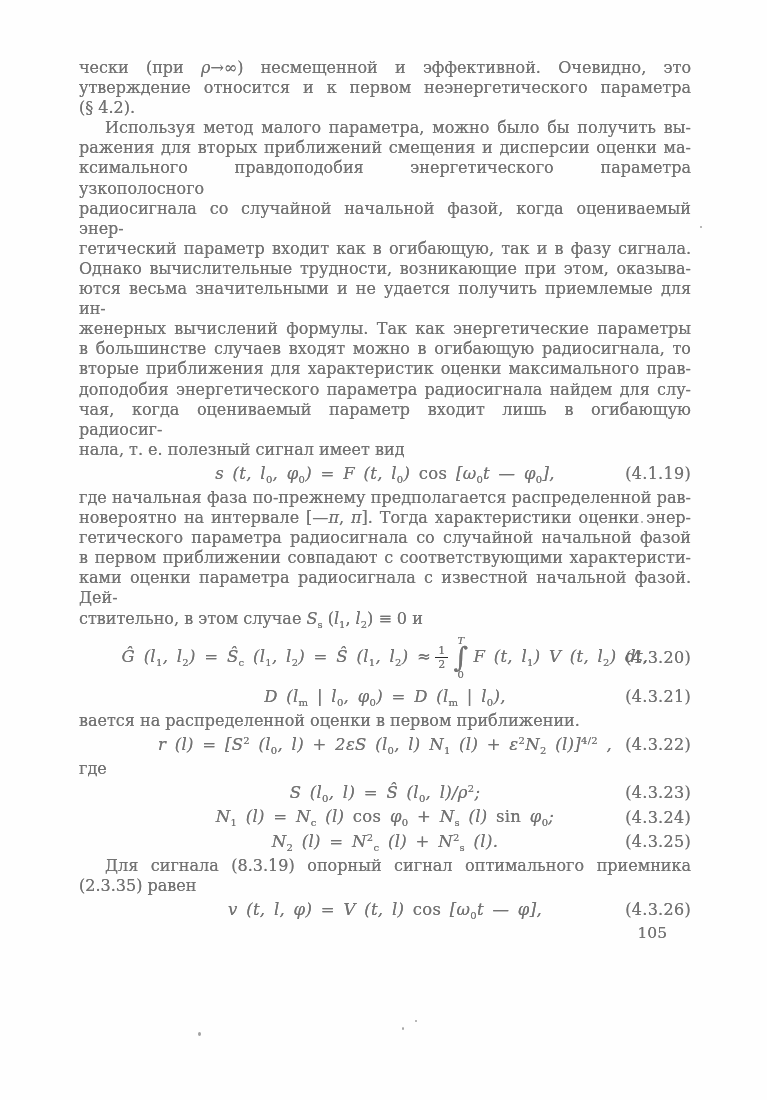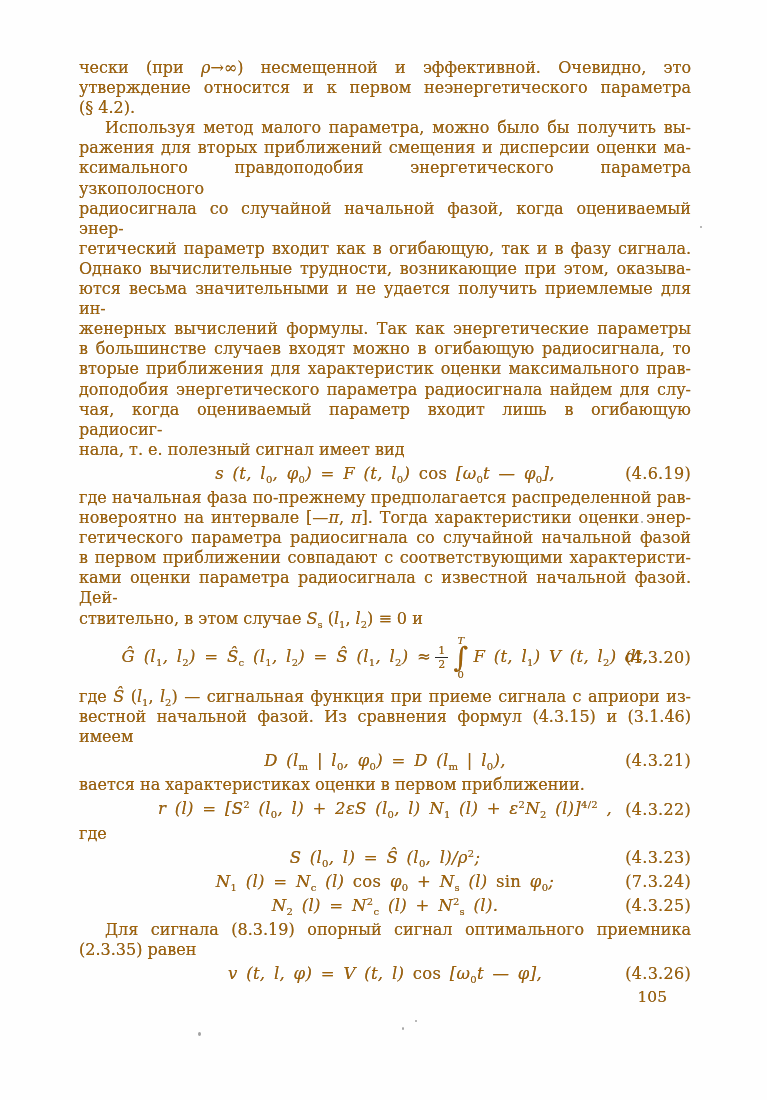--- a/index.html
+++ b/index.html
@@ -3,21 +3,21 @@
 <meta charset="utf-8">
 <style>
   html, body { margin: 0; padding: 0; background: #ffffff; }
   .page {
     position: relative;
     width: 767px;
     height: 1100px;
     background: #fefefe;
     overflow: hidden;
     font-family: "DejaVu Serif", "Liberation Serif", serif;
-    color: #a16207;
+    color: #737373;
   }
   .text-column {
     margin: 58px 0 0 79px;
     width: 612px;
     font-size: 16px;
     line-height: 20.1px;
     text-shadow: 0 0 0.4px rgba(20,20,20,0.55);
   }
   .para { margin: 0; }
   .line {
@@ -121,52 +121,47 @@
         <div class="line">гетический параметр входит как в огибающую, так и в фазу сигнала.</div>
         <div class="line">Однако вычислительные трудности, возникающие при этом, оказыва-</div>
         <div class="line">ются весьма значительными и не удается получить приемлемые для ин-</div>
         <div class="line">женерных вычислений формулы. Так как энергетические параметры</div>
         <div class="line">в большинстве случаев входят можно в огибающую радиосигнала, то</div>
         <div class="line">вторые приближения для характеристик оценки максимального прав-</div>
         <div class="line">доподобия энергетического параметра радиосигнала найдем для слу-</div>
         <div class="line">чая, когда оцениваемый параметр входит лишь в огибающую радиосиг-</div>
         <div class="line last">нала, т. е. полезный сигнал имеет вид</div>
       </div>
-      <div class="eq"><span class="eq-body">s (t, l<sub>0</sub>, φ<sub>0</sub>) = F (t, l<sub>0</sub>) <span class="rm">cos</span> [ω<sub>0</sub>t — φ<sub>0</sub>],</span><span class="eq-tag">(4.6.19)</span></div>
+      <div class="eq"><span class="eq-body">s (t, l<sub>0</sub>, φ<sub>0</sub>) = F (t, l<sub>0</sub>) <span class="rm">cos</span> [ω<sub>0</sub>t — φ<sub>0</sub>],</span><span class="eq-tag">(4.1.19)</span></div>
       <div class="para">
         <div class="line">где начальная фаза по-прежнему предполагается распределенной рав-</div>
         <div class="line">новероятно на интервале [—<i>π</i>, <i>π</i>]. Тогда характеристики оценки энер-</div>
         <div class="line">гетического параметра радиосигнала со случайной начальной фазой</div>
         <div class="line">в первом приближении совпадают с соответствующими характеристи-</div>
         <div class="line">ками оценки параметра радиосигнала с известной начальной фазой. Дей-</div>
         <div class="line last">ствительно, в этом случае <i>S</i><sub>s</sub> (<i>l</i><sub>1</sub>, <i>l</i><sub>2</sub>) ≡ 0 и</div>
       </div>
       <div class="eq eq-int"><span class="eq-body"><span>Ĝ (l<sub>1</sub>, l<sub>2</sub>) = Ŝ<sub>c</sub> (l<sub>1</sub>, l<sub>2</sub>) = Ŝ (l<sub>1</sub>, l<sub>2</sub>) ≈</span><span class="frac">
             <span class="frac-num">1</span>
             <span class="frac-den">2</span>
           </span><span class="int-col">
             <span class="int-lim-upper">T</span>
             <span class="int-sym">∫</span>
             <span class="int-lim-lower">0</span>
           </span><span>F (t, l<sub>1</sub>) V (t, l<sub>2</sub>) dt,</span></span><span class="eq-tag">(4.3.20)</span></div>
-      <div class="para">
-        <div class="line">где <i>Ŝ</i> (<i>l</i><sub>1</sub>, <i>l</i><sub>2</sub>) — сигнальная функция при приеме сигнала с априори из-</div>
-        <div class="line">вестной начальной фазой. Из сравнения формул (4.3.15) и (3.1.46)</div>
-        <div class="line last">имеем</div>
-      </div>
       <div class="eq"><span class="eq-body">D (l<sub>m</sub> | l<sub>0</sub>, φ<sub>0</sub>) = D (l<sub>m</sub> | l<sub>0</sub>),</span><span class="eq-tag">(4.3.21)</span></div>
       <div class="para">
-        <div class="line last">вается на характеристиках оценки в первом приближении.</div>
+        <div class="line last">вается на распределенной оценки в первом приближении.</div>
       </div>
       <div class="eq"><span class="eq-body">r (l) = [S<sup>2</sup> (l<sub>0</sub>, l) + 2εS (l<sub>0</sub>, l) N<sub>1</sub> (l) + ε<sup>2</sup>N<sub>2</sub> (l)]<sup>4/2</sup> ,</span><span class="eq-tag">(4.3.22)</span></div>
       <div class="para">
         <div class="line last">где</div>
       </div>
       <div class="eq"><span class="eq-body">S (l<sub>0</sub>, l) = Ŝ (l<sub>0</sub>, l)/ρ<sup>2</sup>;</span><span class="eq-tag">(4.3.23)</span></div>
-      <div class="eq"><span class="eq-body">N<sub>1</sub> (l) = N<sub>c</sub> (l) <span class="rm">cos</span> φ<sub>0</sub> + N<sub>s</sub> (l) <span class="rm">sin</span> φ<sub>0</sub>;</span><span class="eq-tag">(7.3.24)</span></div>
+      <div class="eq"><span class="eq-body">N<sub>1</sub> (l) = N<sub>c</sub> (l) <span class="rm">cos</span> φ<sub>0</sub> + N<sub>s</sub> (l) <span class="rm">sin</span> φ<sub>0</sub>;</span><span class="eq-tag">(4.3.24)</span></div>
       <div class="eq"><span class="eq-body">N<sub>2</sub> (l) = N<sup>2</sup><sub>c</sub> (l) + N<sup>2</sup><sub>s</sub> (l).</span><span class="eq-tag">(4.3.25)</span></div>
       <div class="para">
         <div class="line indent">Для сигнала (8.3.19) опорный сигнал оптимального приемника</div>
         <div class="line last">(2.3.35) равен</div>
       </div>
       <div class="eq"><span class="eq-body">v (t, l, φ) = V (t, l) <span class="rm">cos</span> [ω<sub>0</sub>t — φ],</span><span class="eq-tag">(4.3.26)</span></div>
     </main>
   <div class="page-number">105</div>
   <div class="speck s1"></div>
   <div class="speck s2"></div>

